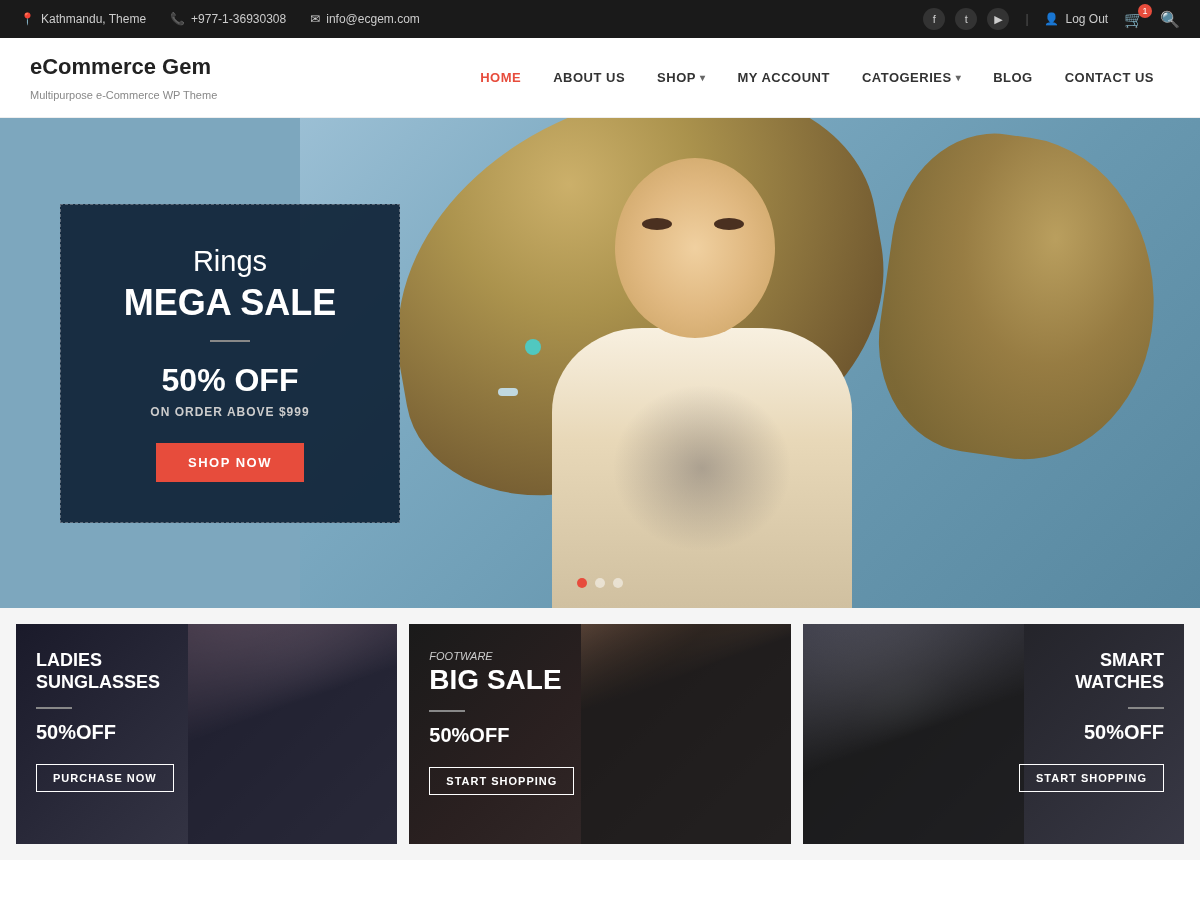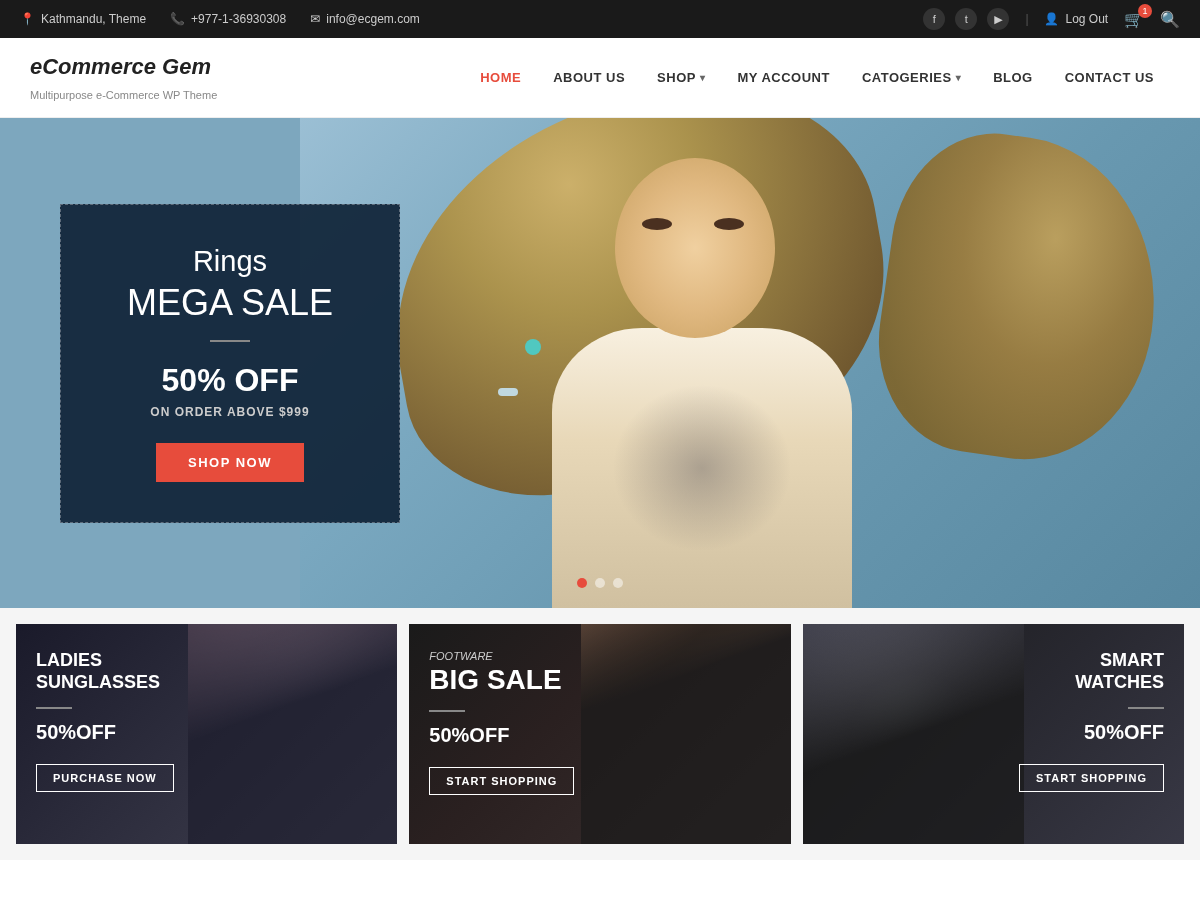--- a/index.html
+++ b/index.html
@@ -29,21 +29,21 @@
     
     .header {
       background: #fff;
       padding: 16px 30px;
       display: flex;
       align-items: center;
       justify-content: space-between;
       border-bottom: 1px solid #eee;
     }
     .logo-area { display: flex; flex-direction: column; }
-    .logo-title { font-size: 22px; font-weight: bold; color: #222; font-style: italic; }
+    .logo-title { font-size: 22px; font-weight: bold; color: #222; }
     .logo-subtitle { font-size: 11px; color: #888; margin-top: 9px; }
 
     
     .nav { display: flex; gap: 0; align-items: center; }
     .nav-item {
       padding: 8px 16px;
       font-size: 13px;
       font-weight: 600;
       color: #333;
       cursor: pointer;
@@ -85,21 +85,21 @@
       width: 340px;
     }
     .sale-box {
       background: rgba(15, 35, 55, 0.92);
       border: 1px dashed rgba(255,255,255,0.3);
       padding: 40px 36px;
       color: #fff;
       text-align: center;
     }
     .sale-tag { font-size: 29px; font-weight: 400; margin-bottom: 4px; }
-    .sale-main { font-size: 36px; font-weight: 400; text-transform: uppercase; margin-bottom: 16px; }
+    .sale-main { font-size: 36px; font-weight: 700; text-transform: uppercase; margin-bottom: 16px; }
     .sale-divider { width: 40px; height: 2px; background: #888; margin: 0 auto 20px; }
     .sale-percent { font-size: 32px; font-weight: 700; margin-bottom: 6px; }
     .sale-condition { font-size: 12px; font-weight: 600; letter-spacing: 1px; color: #ccc; margin-bottom: 24px; }
     .shop-now-btn {
       background: #e74c3c;
       color: #fff;
       border: none;
       padding: 12px 32px;
       font-size: 13px;
       font-weight: 700;
@@ -121,21 +121,20 @@
       background: rgba(255,255,255,0.5); cursor: pointer;
     }
     .dot.active { background: #e74c3c; }
 
     
     .promo-section {
       display: flex;
       gap: 12px;
       padding: 16px 16px;
       background: #f5f5f5;
-      justify-content: flex-end;
     }
     .promo-card {
       flex: 1;
       height: 220px;
       background: #1a1a1a;
       position: relative;
       overflow: hidden;
       cursor: pointer;
     }
     .promo-bg-1 {

